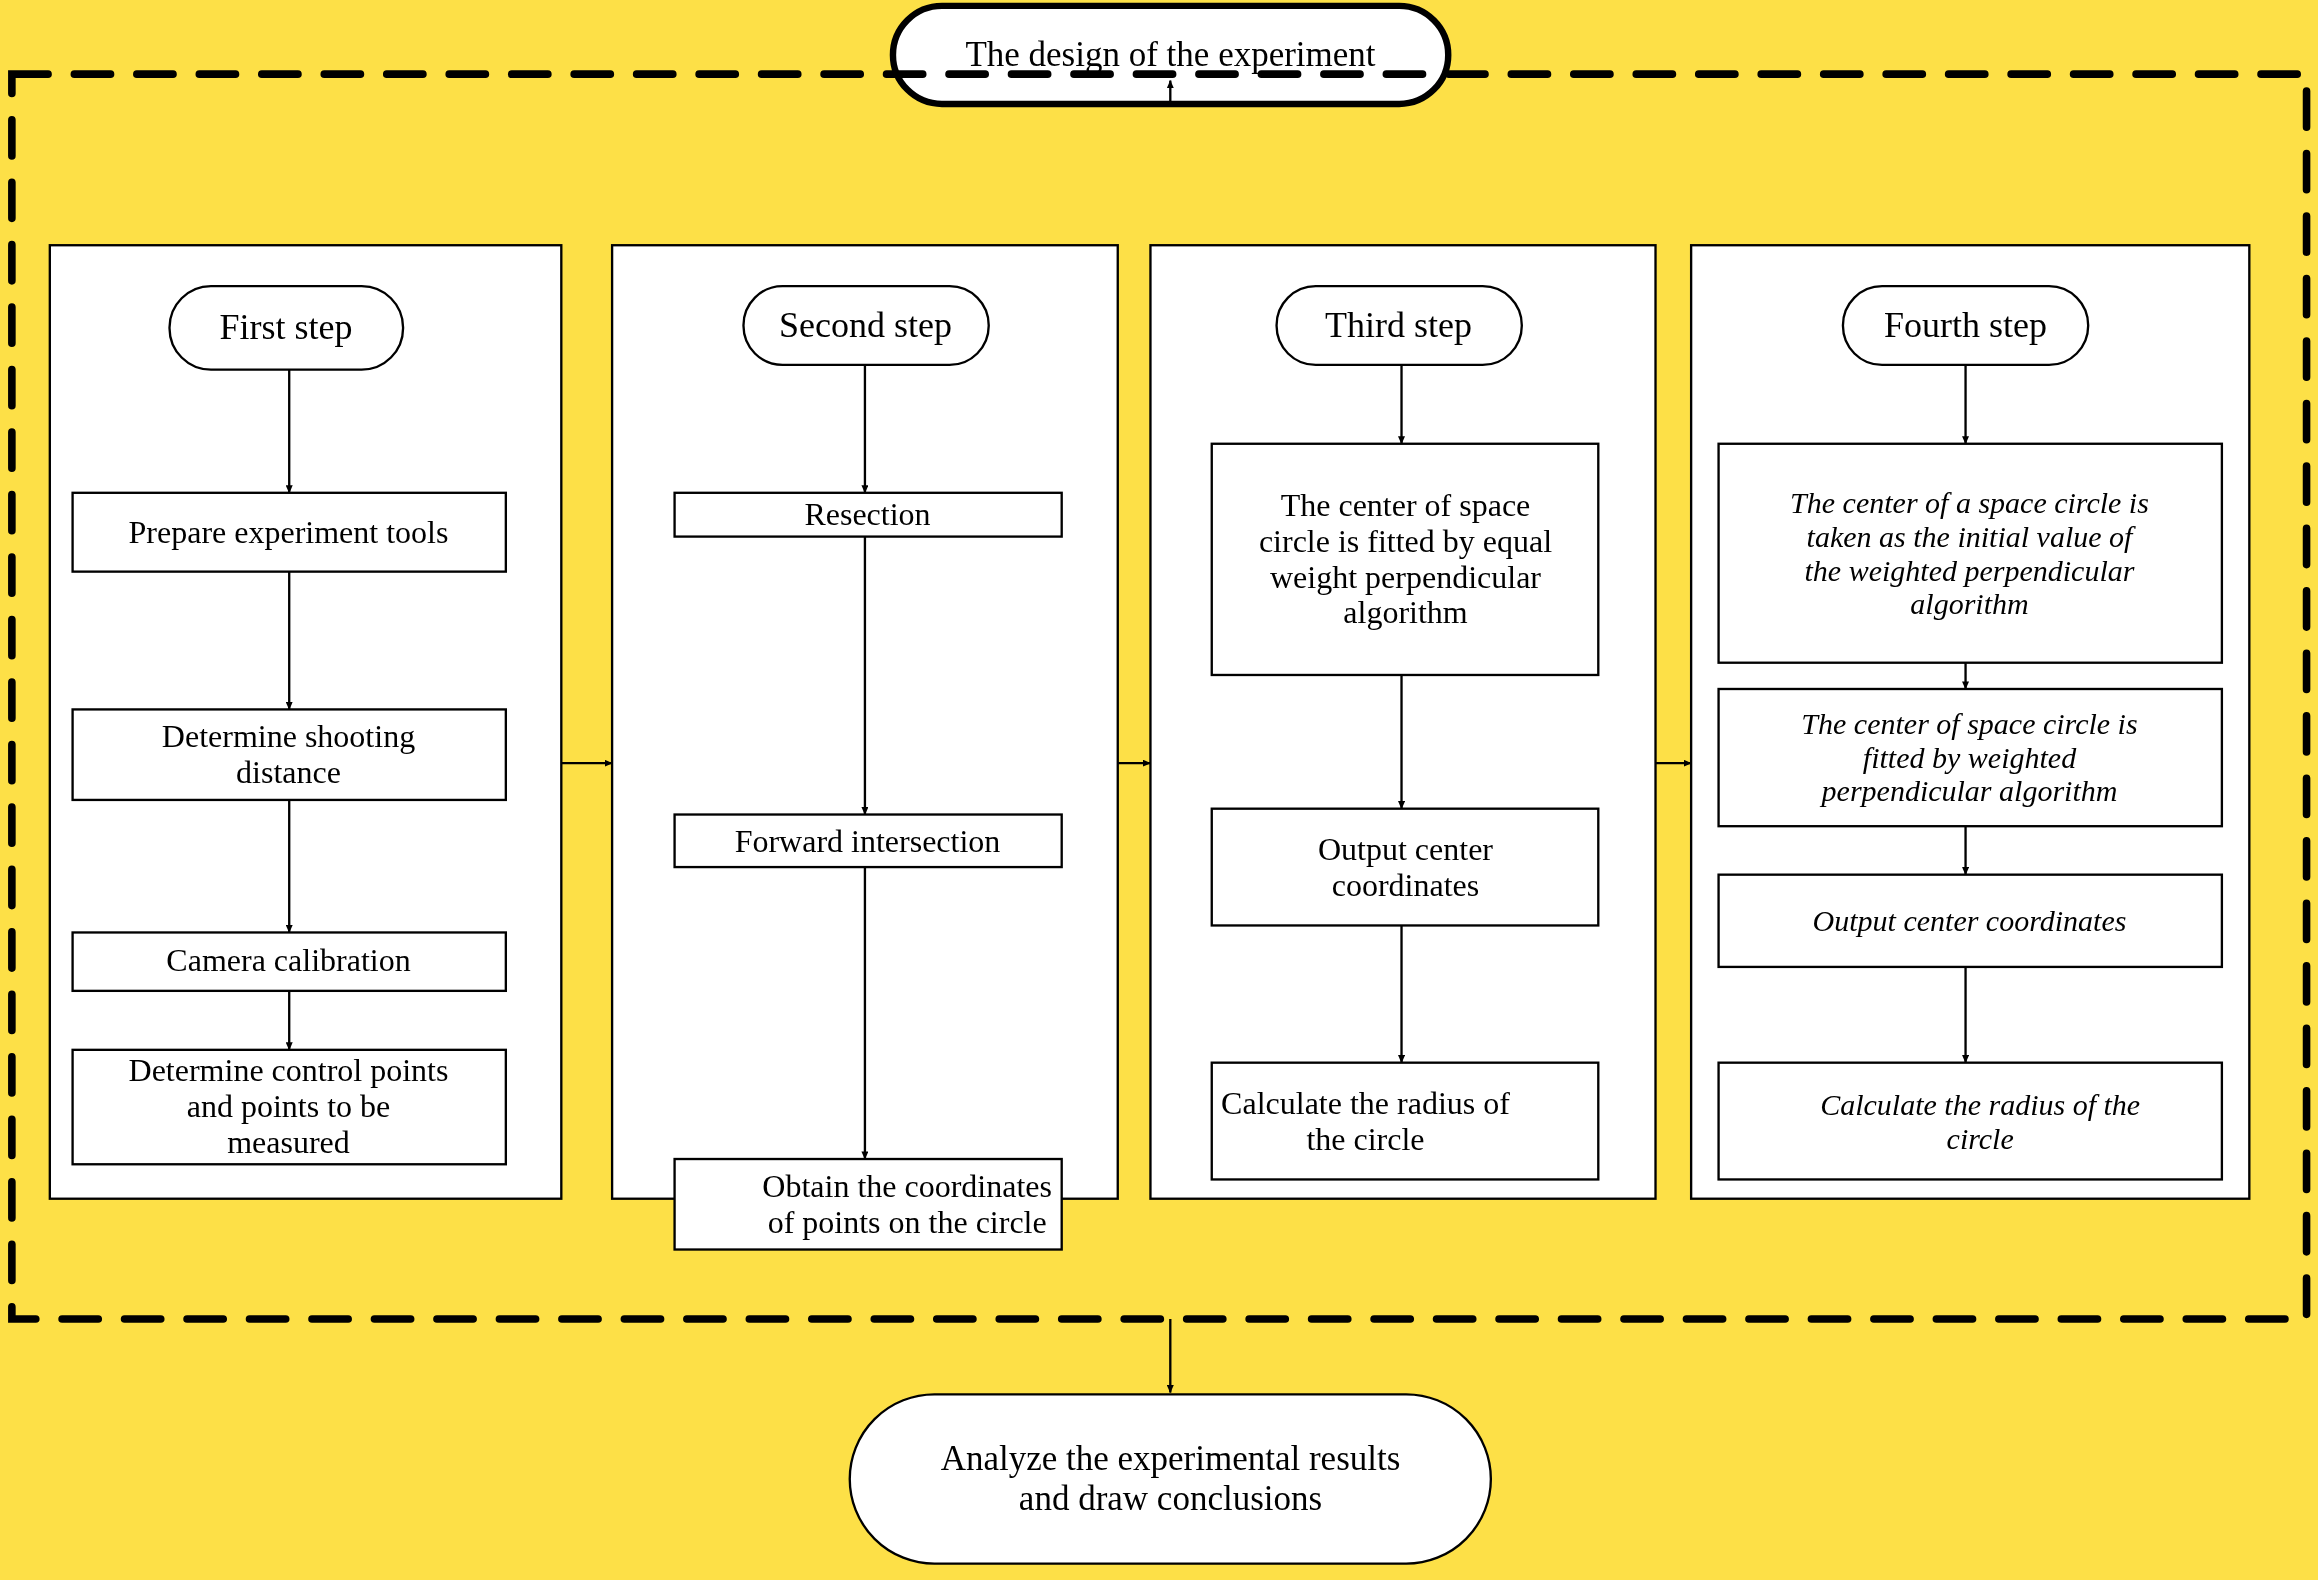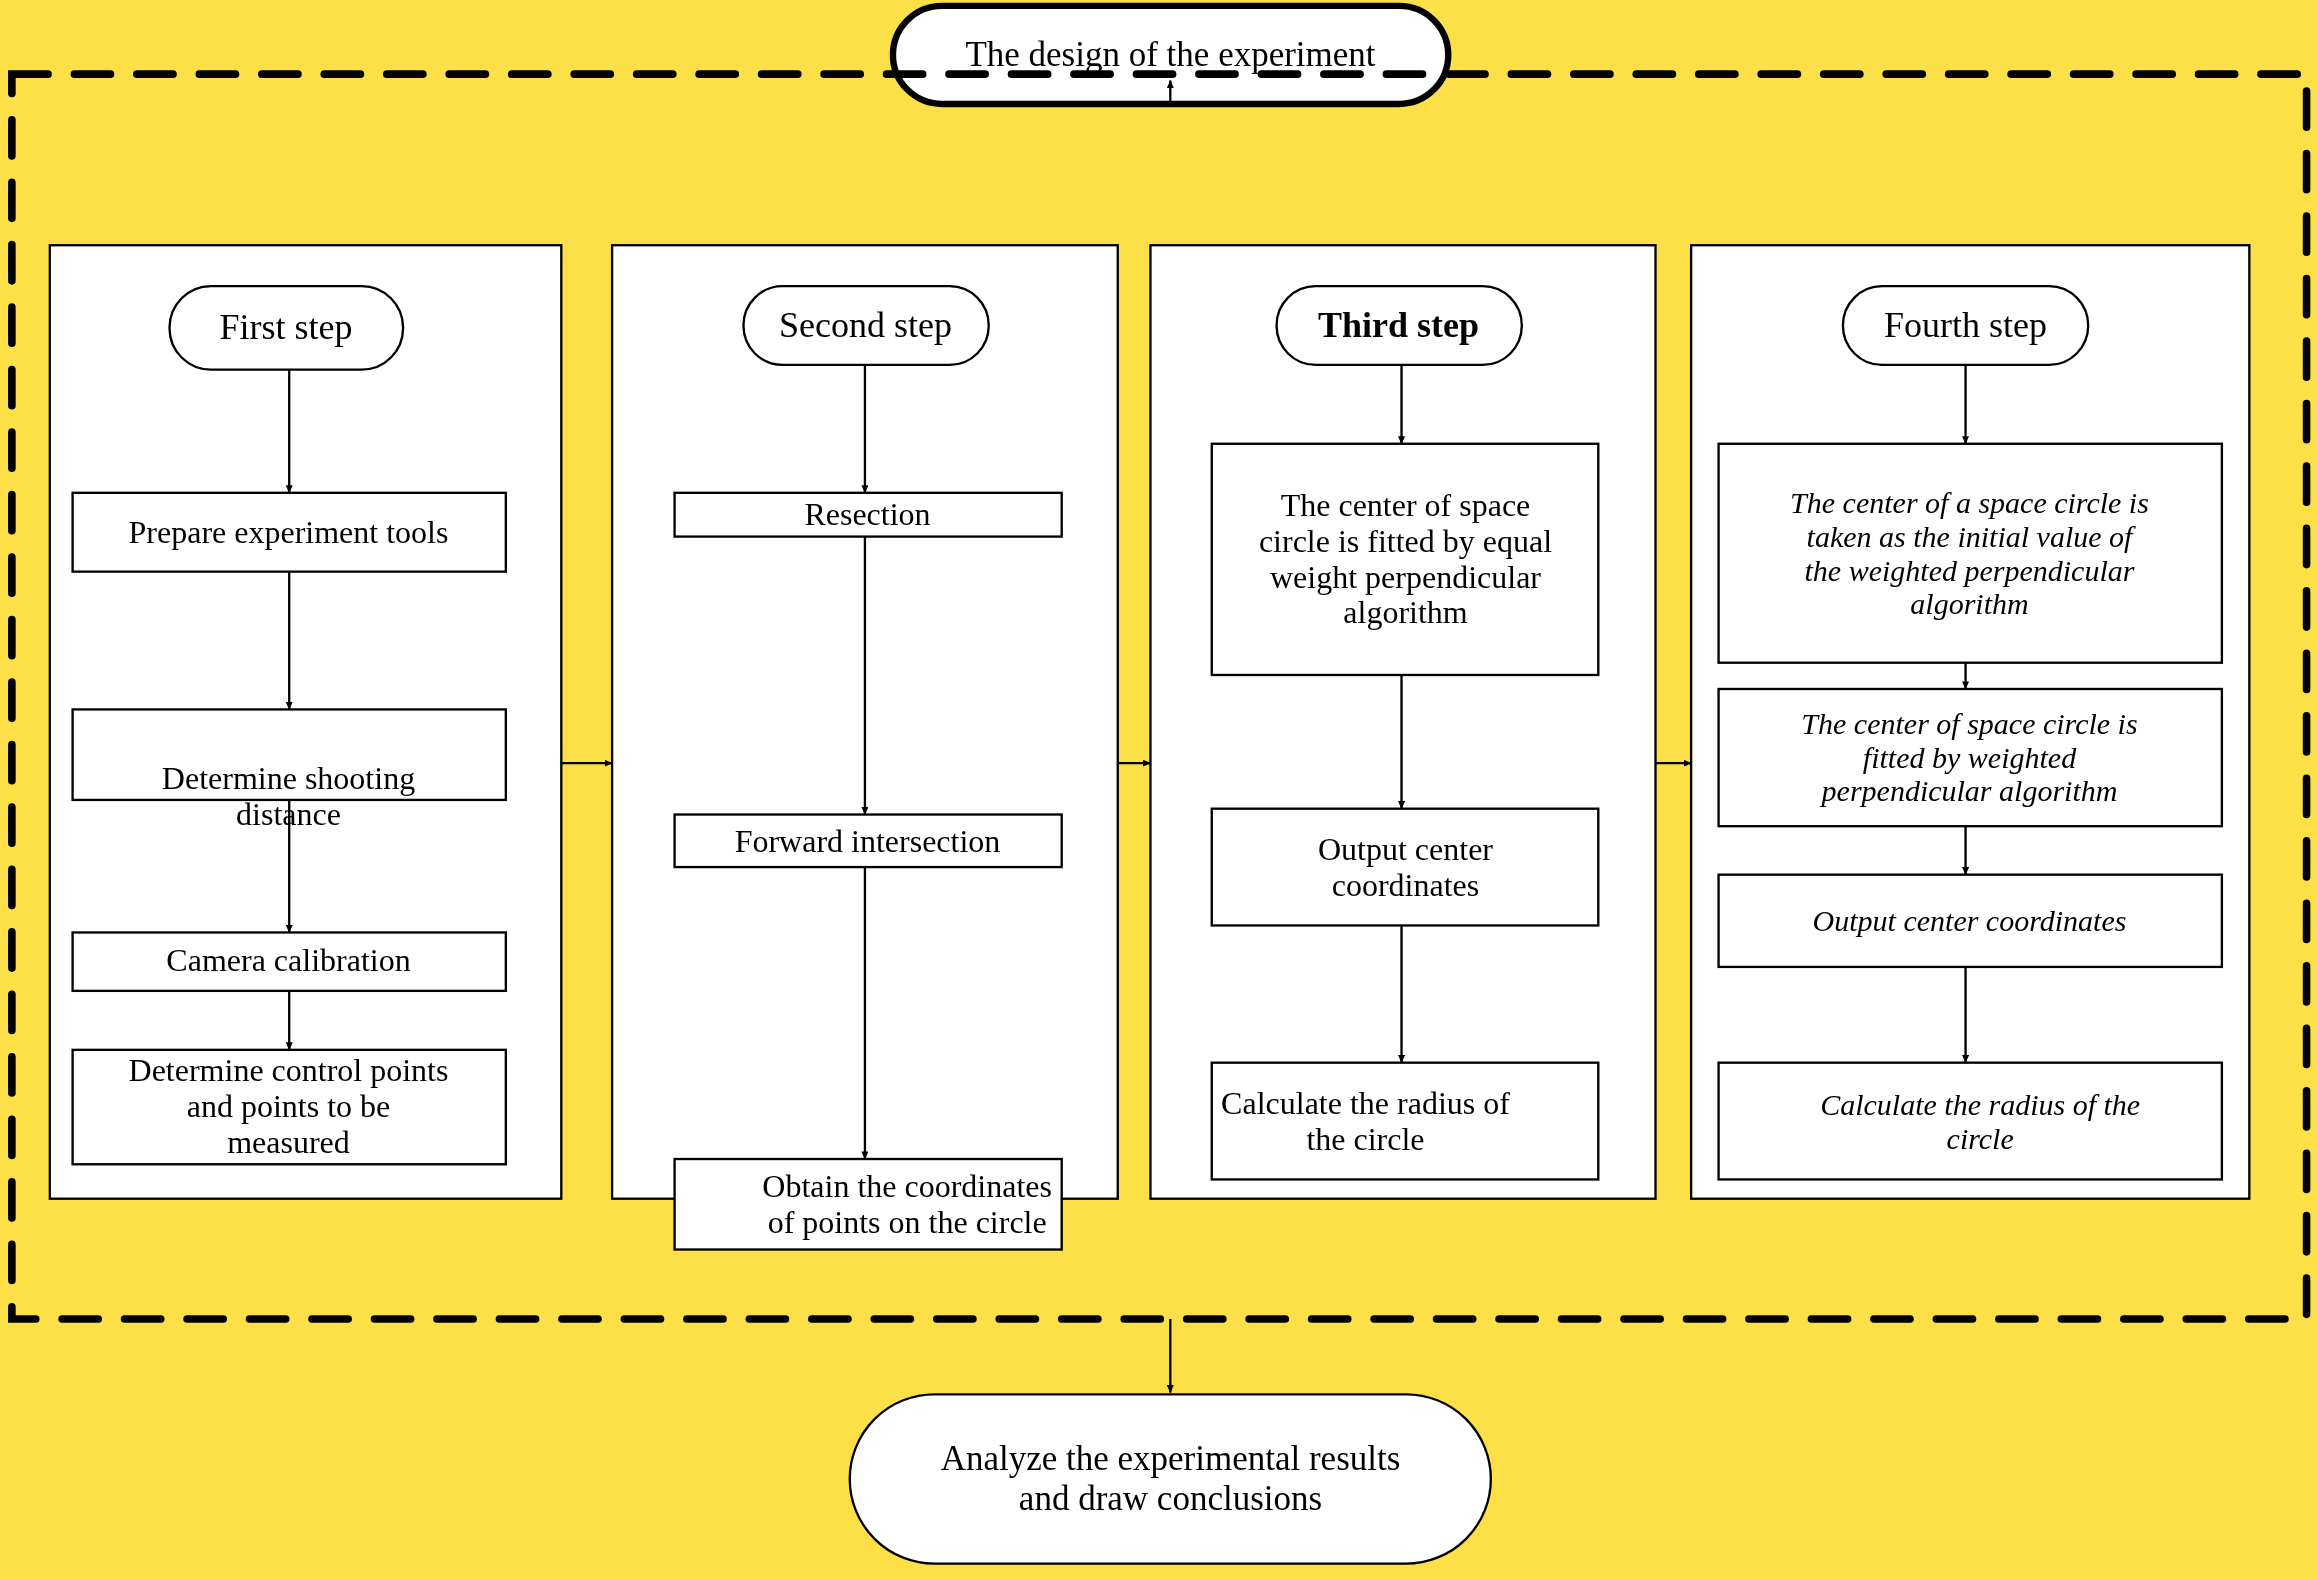--- a/index.html
+++ b/index.html
@@ -107,34 +107,34 @@
 
     <line x1="2004" y1="2259" x2="2004" y2="2385" stroke="#000000" stroke-width="4" marker-end="url(#arrowhead)"></line>
 
     <rect x="1455" y="2388" width="1098" height="290" rx="145" ry="145" fill="#ffffff" stroke="#000000" stroke-width="4"></rect>
   </svg>
 
   <div class="node-text t-terminator" style="left:893px; top:5.8px; width:555px; height:98px;">The design of the experiment</div>
 
   <div class="node-text t-step" style="left:169px; top:286px; width:234px; height:83px;">First step</div>
   <div class="node-text t-box" style="left:72px; top:493px; width:433px; height:79px;">Prepare experiment tools</div>
-  <div class="node-text t-box" style="left:72px; top:709px; width:433px; height:91px;margin-top:42px;">Determine shooting
+  <div class="node-text t-box" style="left:72px; top:709px; width:433px; height:91px;">Determine shooting
 distance</div>
   <div class="node-text t-box" style="left:72px; top:932px; width:433px; height:58px;">Camera calibration</div>
   <div class="node-text t-box" style="left:72px; top:1050px; width:433px; height:114px;">Determine control points
 and points to be
 measured</div>
 
   <div class="node-text t-step" style="left:743px; top:286px; width:245px; height:79px;">Second step</div>
   <div class="node-text t-box" style="left:674px; top:493px; width:387px; height:44px;">Resection</div>
   <div class="node-text t-box" style="left:674px; top:815px; width:387px; height:53px;">Forward intersection</div>
   <div class="node-text t-box" style="left:712px; top:1159px; width:387px; height:91px;padding-left:8px;">Obtain the coordinates
 of  points on the circle</div>
 
-  <div class="node-text t-step" style="left:1276px; top:286px; width:245px; height:79px;font-weight:bold;">Third step</div>
+  <div class="node-text t-step" style="left:1276px; top:286px; width:245px; height:79px;">Third step</div>
   <div class="node-text t-box" style="left:1212px; top:444px; width:387px; height:231px;">The center of space
 circle is fitted by equal
 weight perpendicular
 algorithm</div>
   <div class="node-text t-box" style="left:1212px; top:809px; width:387px; height:117px;">Output center
 coordinates</div>
   <div class="node-text t-box" style="left:1172px; top:1063px; width:387px; height:117px;">Calculate the radius of
 the circle</div>
 
   <div class="node-text t-step" style="left:1843px; top:286px; width:245px; height:79px;">Fourth step</div>

